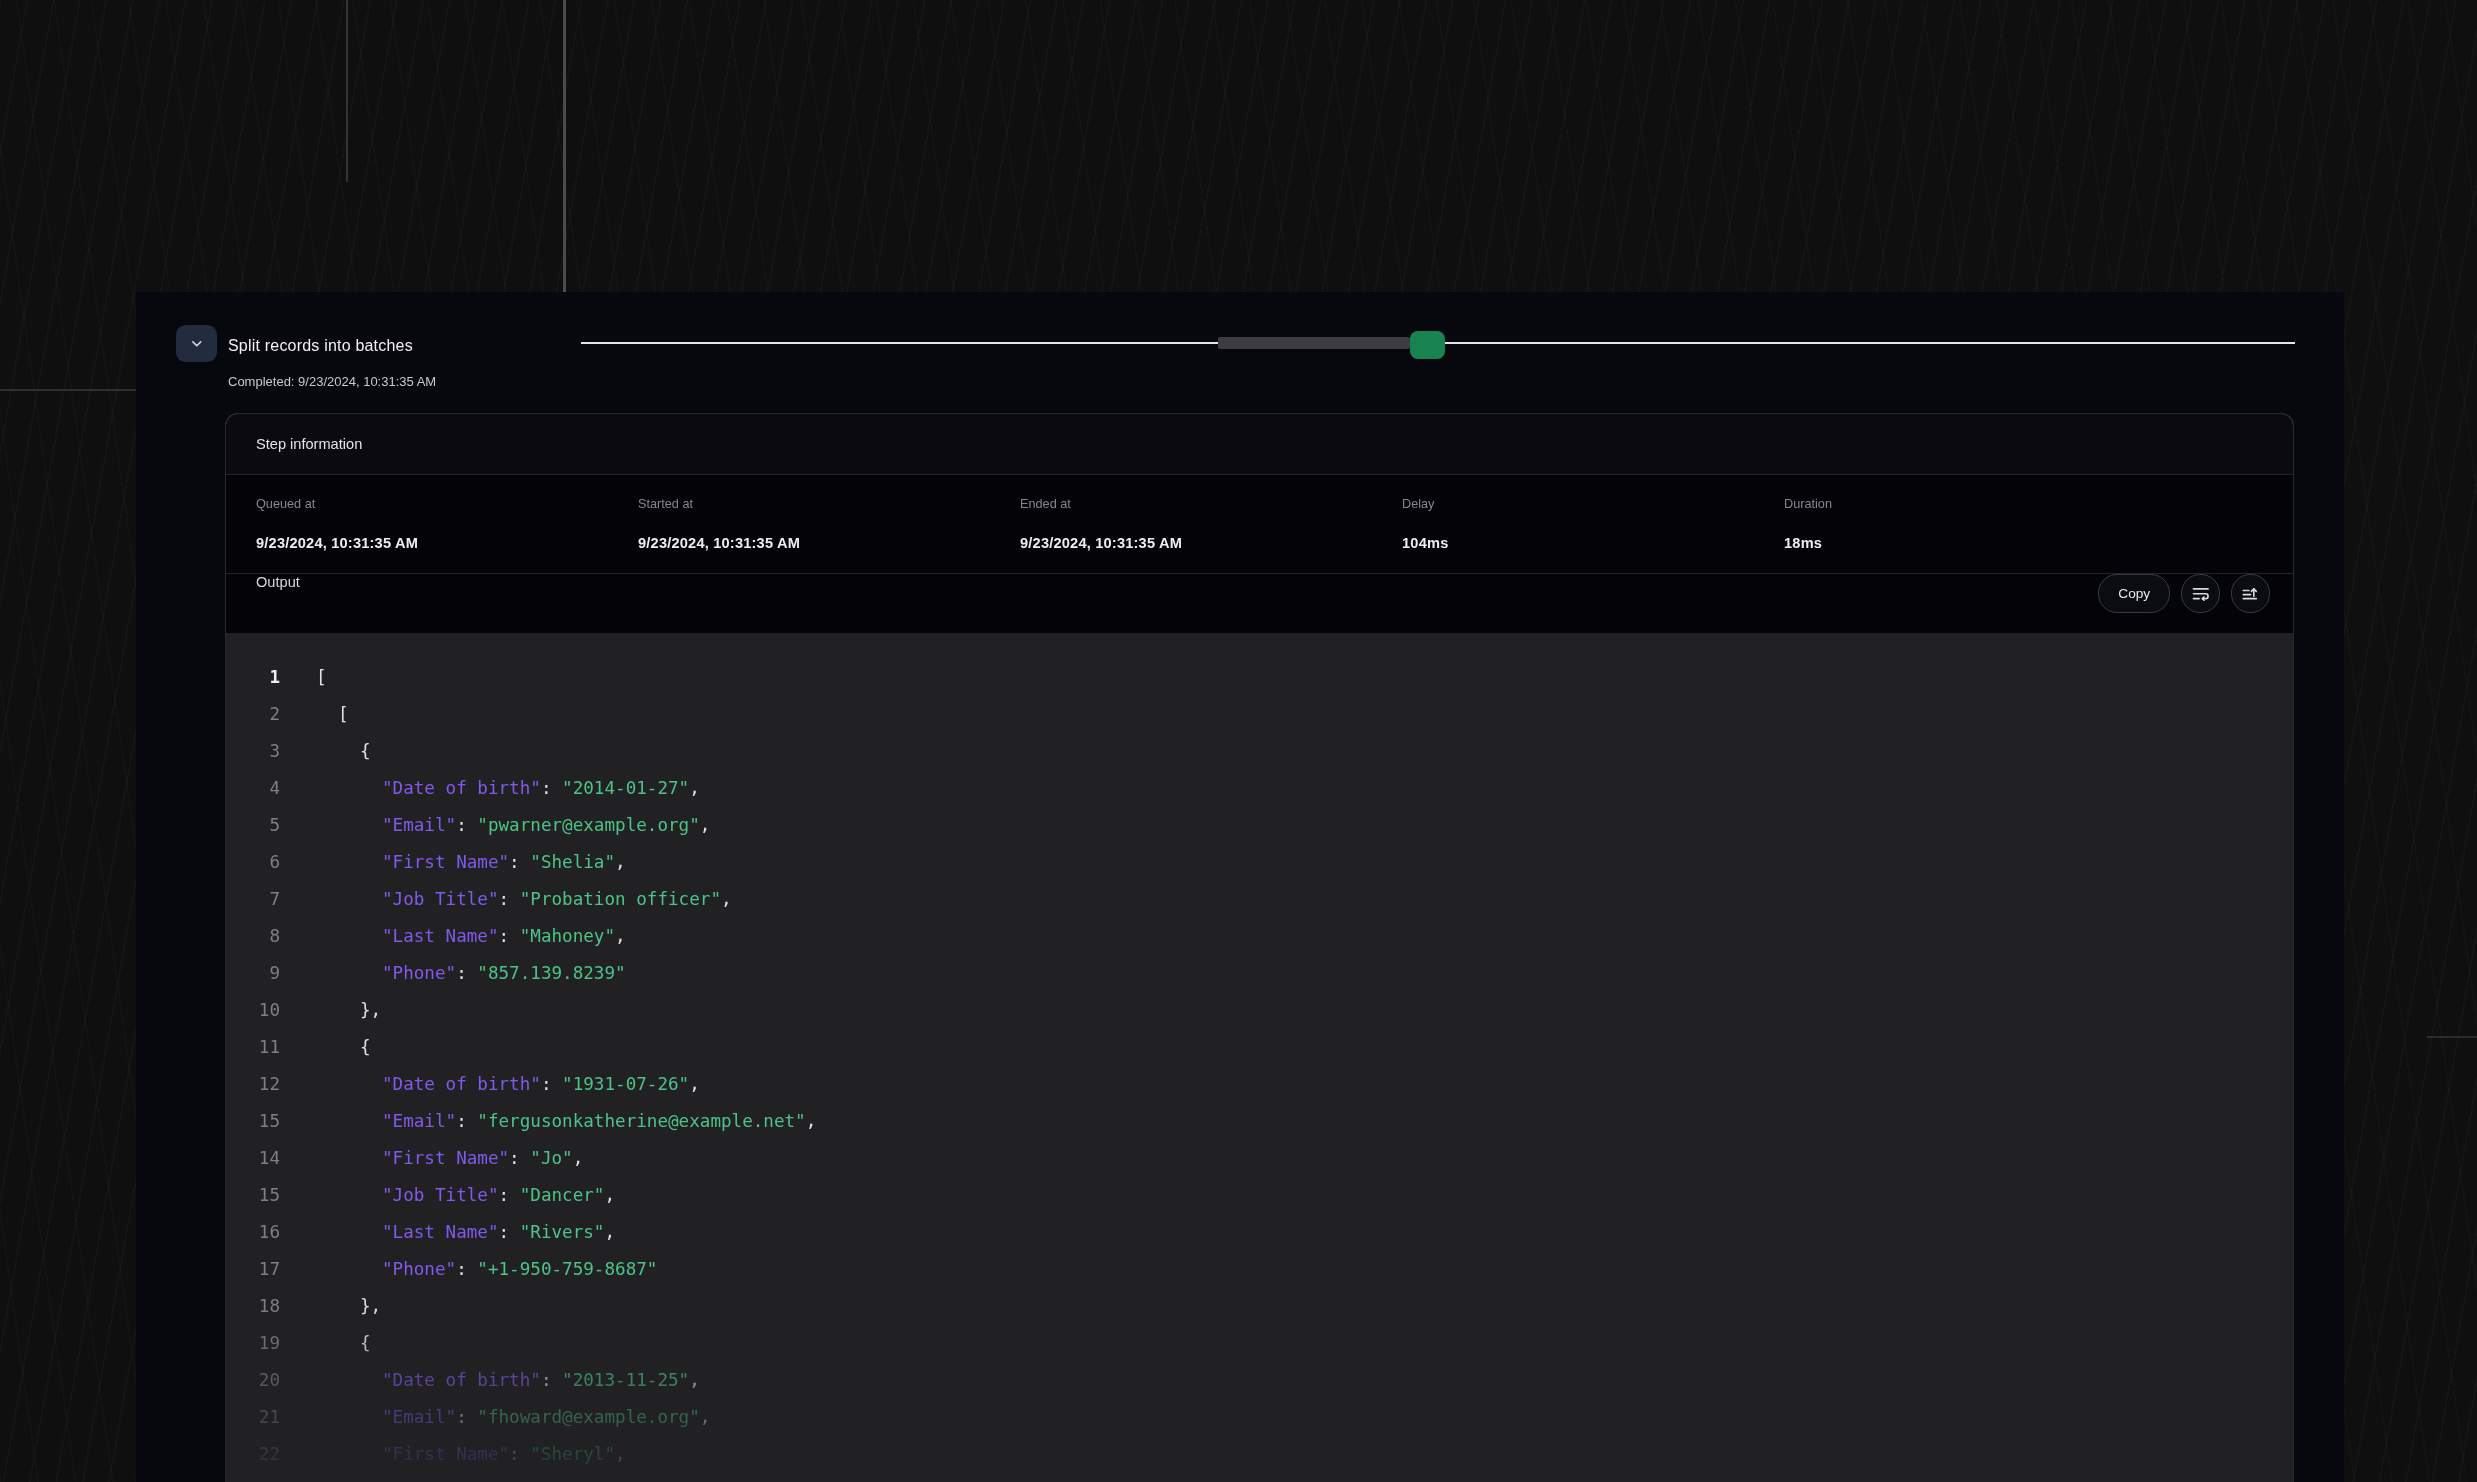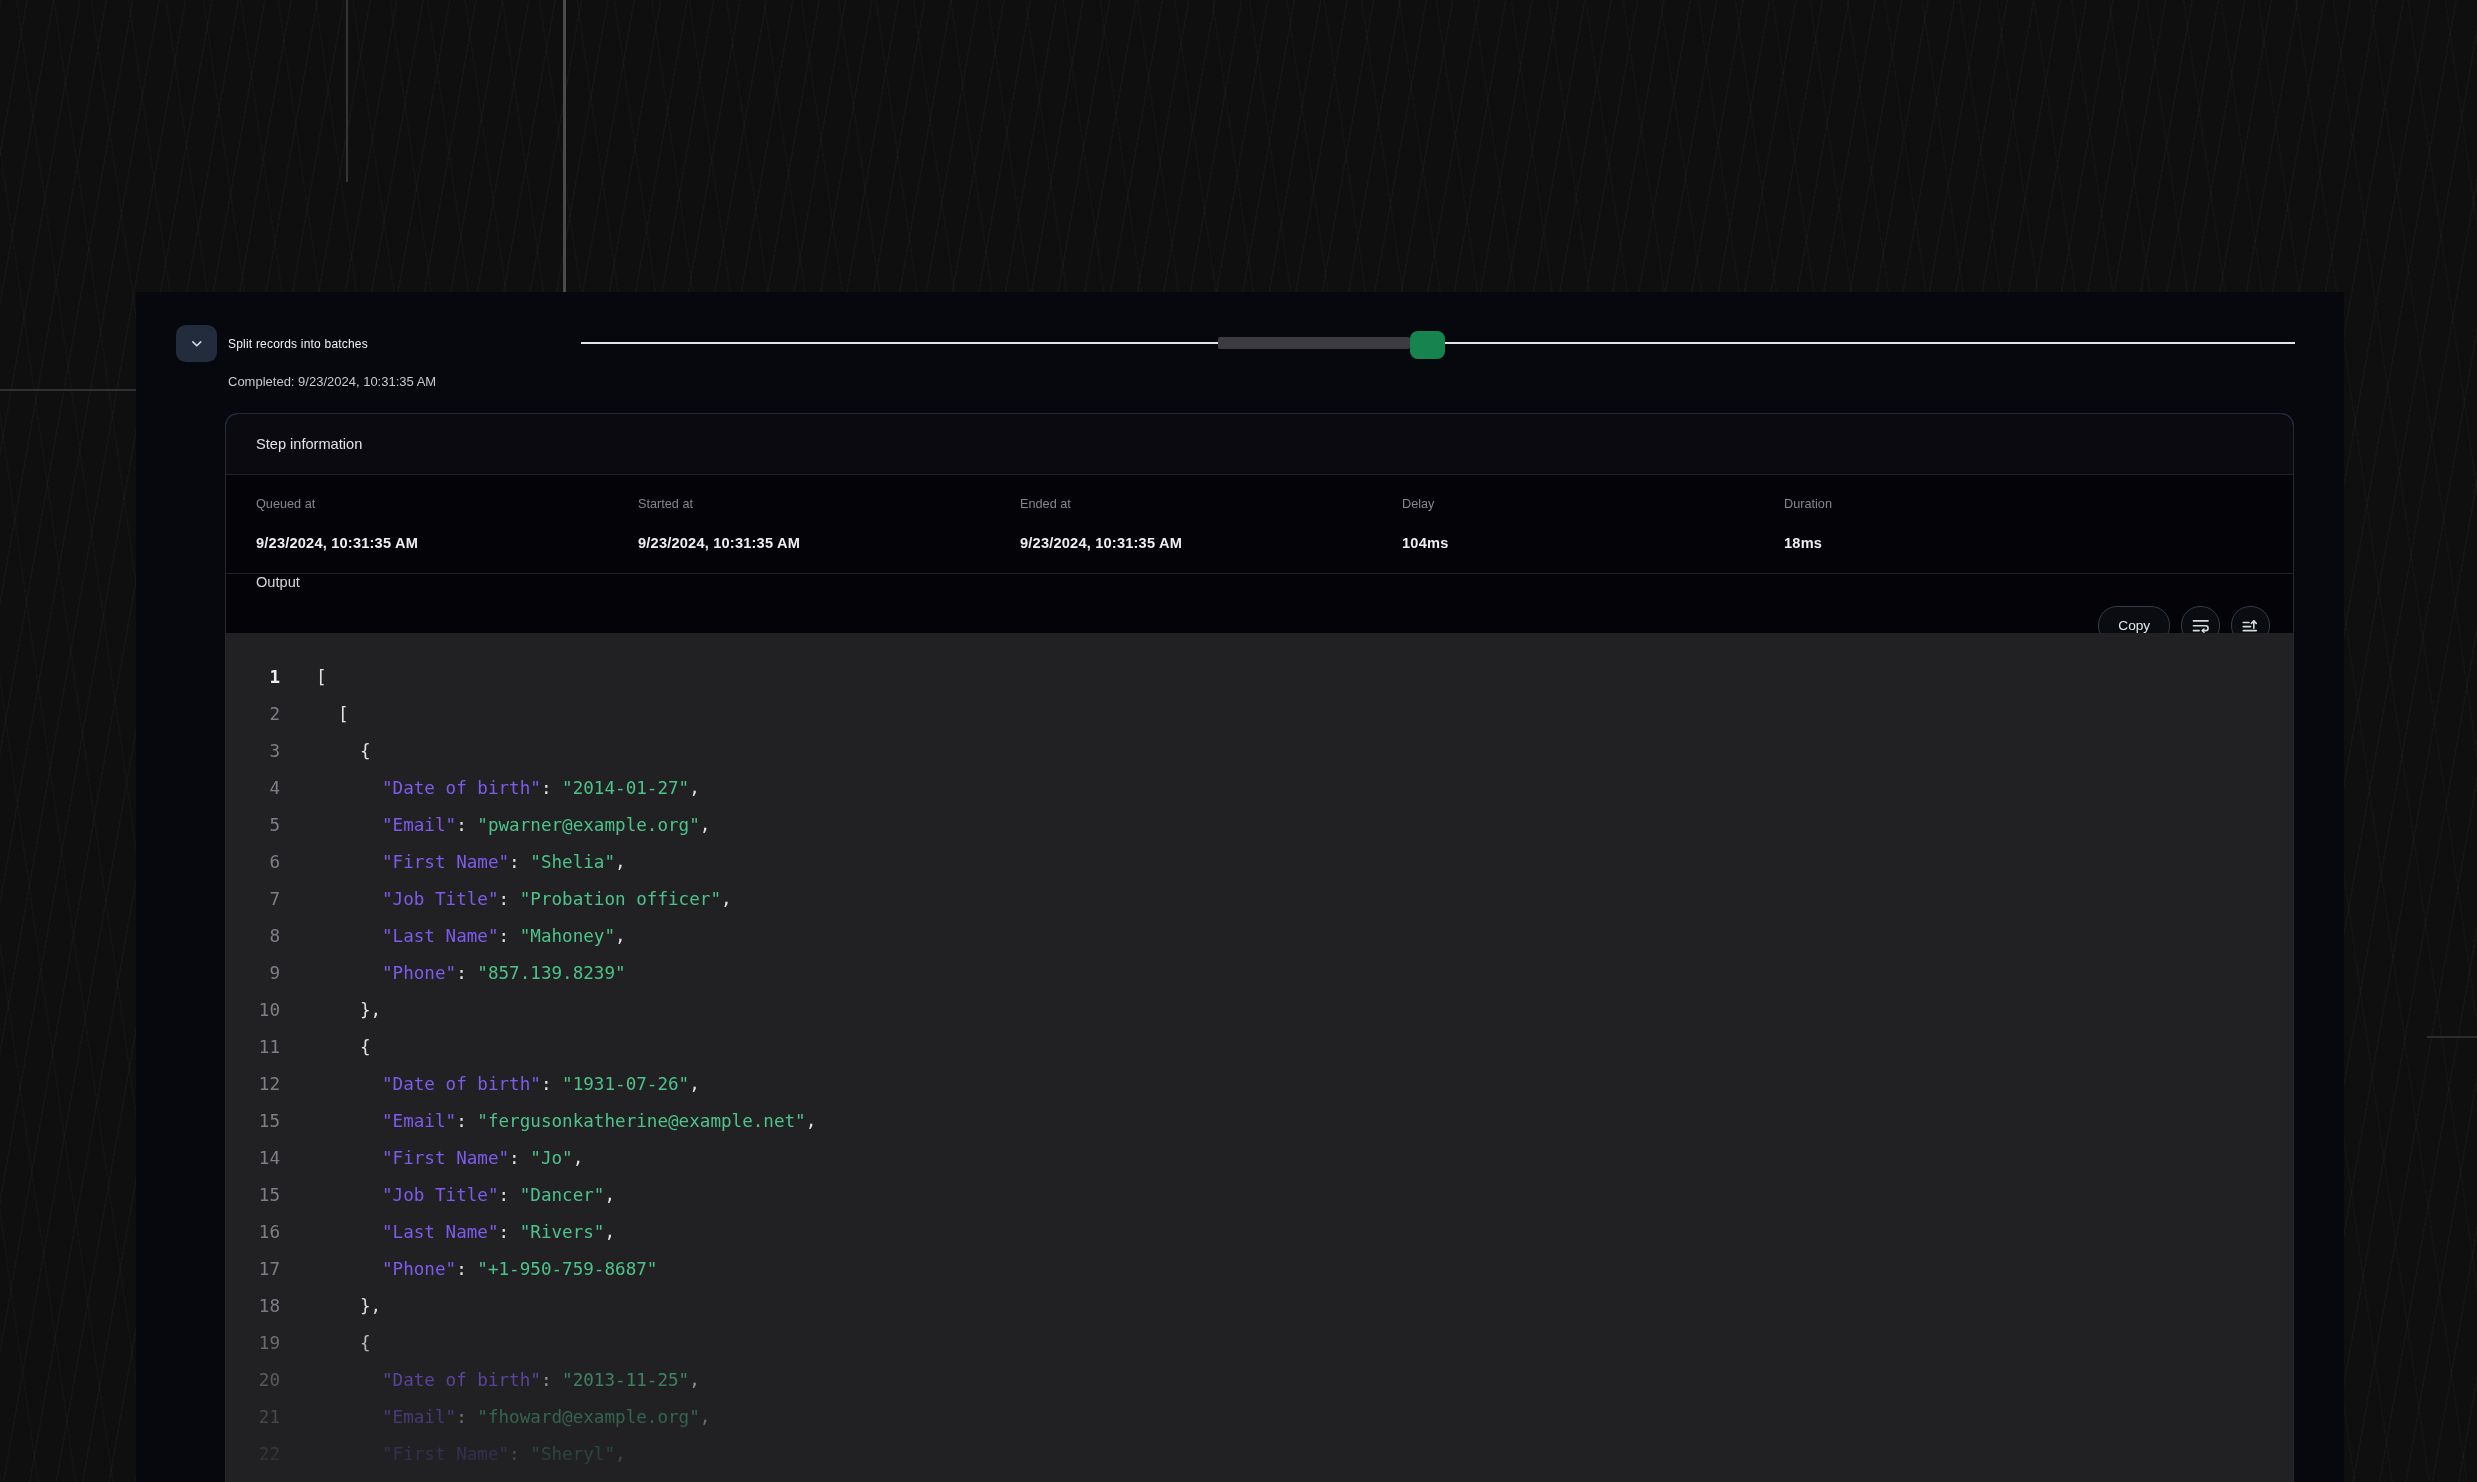--- a/index.html
+++ b/index.html
@@ -28,21 +28,21 @@
   }
 
   
   .expand-btn{
     position:absolute; left:40px; top:33px; width:41px; height:37px;
     background:#222c3d; border:none; border-radius:9.8px;
     display:flex; align-items:center; justify-content:center; cursor:pointer;
   }
   .expand-btn svg{ stroke:#cdd5e0; }
   .step-title{
-    position:absolute; left:92px; top:45px; font-size:12px; font-weight:500;
+    position:absolute; left:92px; top:45px; font-size:16px; font-weight:500;
     color:#f2f2f4; letter-spacing:0.2px;
   }
   .step-completed{
     position:absolute; left:92px; top:82px; font-size:13px; color:#c6c9ce;
   }
 
   
   .tl-line{ position:absolute; left:445px; top:50px; width:1714px; height:2px; background:var(--slider-line,#e3e4e8); }
   .tl-track-seg{ position:absolute; left:1082px; top:45px; width:192px; height:11.7px; border-radius:2px; background:var(--slider-seg,#3b3b41); }
   .tl-handle{ position:absolute; left:1274px; top:39px; width:35px; height:28px; border-radius:7.8px; background:var(--slider-handle,#17834f); cursor:grab; }
@@ -69,21 +69,21 @@
 
   .output-bar{
     height:59px; display:flex; align-items:flex-start; background:#040408;
     padding-left:30px; padding-right:23.4px;
   }
   .output-title{ font-size:14.6px; color:#d6d7db; }
   .output-actions{ margin-left:auto; display:flex; align-items:center; gap:10.7px; }
   .btn{
     height:39px; border-radius:19px; border:1.5px solid #343b48; background:#0a0c12;
     color:#e8e9eb; font-size:13.7px; font-family:"Liberation Sans",sans-serif;
-    display:flex; align-items:center; justify-content:center; cursor:pointer;margin-top:32px;
+    display:flex; align-items:center; justify-content:center; cursor:pointer;
   }
   .btn-copy{ width:72px; }
   .btn-icon{ width:39px; }
   .btn-icon svg{ stroke:#d7d9dc; }
 
   
   .code{
     position:relative; height:850px; background:#212123; padding-top:26px;
     font-family:"DejaVu Sans Mono","Liberation Mono",monospace; font-size:17.6px;
     overflow:hidden;

